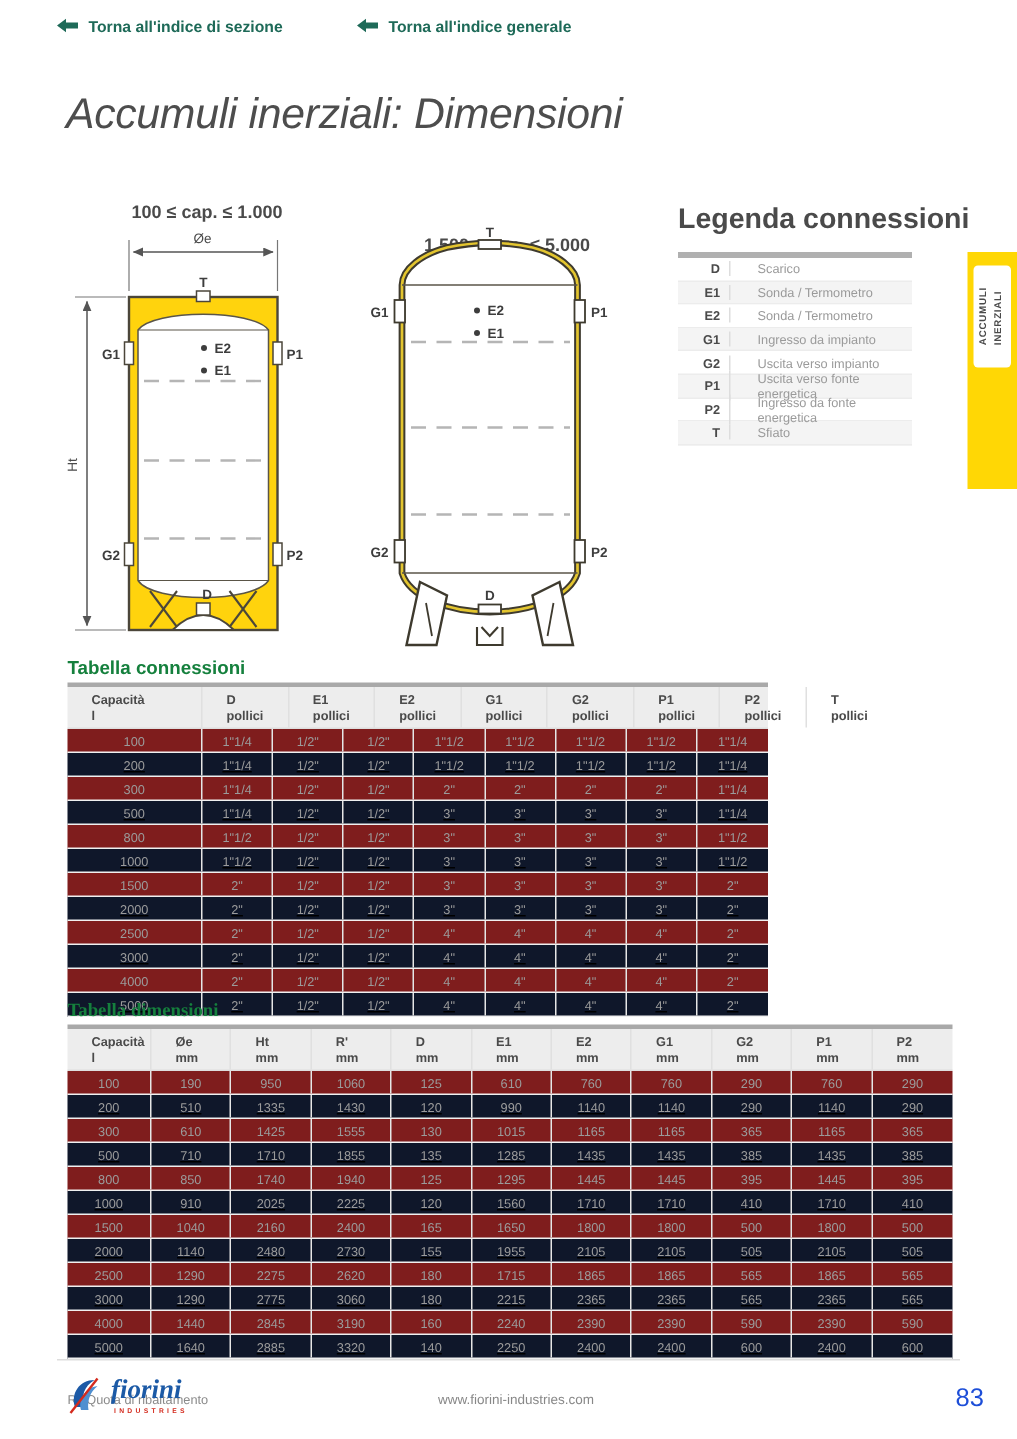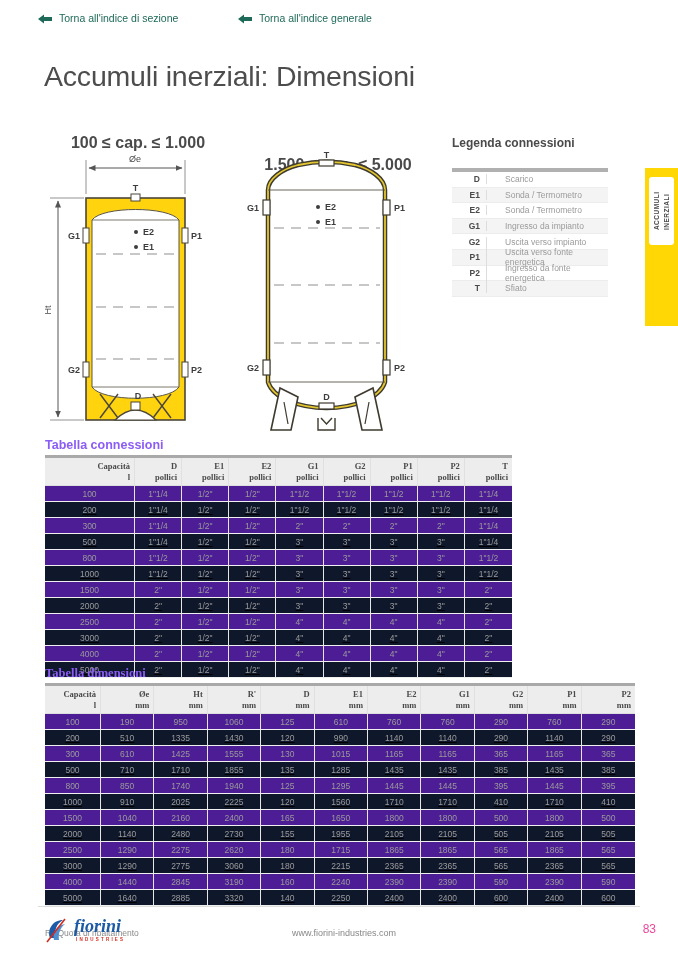--- a/index.html
+++ b/index.html
@@ -1,71 +1,71 @@
 <!DOCTYPE html>
 <html><head>
 <meta charset="utf-8">
 <style>
   html,body{margin:0;padding:0;}
   body{width:678px;height:959px;position:relative;background:#ffffff;overflow:hidden;
        font-family:"Liberation Sans", sans-serif;}
   
-  .nav-link{position:absolute;top:12px;display:flex;align-items:flex-end;gap:6px;
-            color:#1e6a58;font-size:10.5px;font-weight:normal;cursor:pointer;text-decoration:none;}
+  .nav-link{position:absolute;top:12px;display:flex;align-items:flex-start;gap:6px;
+            color:#1e6a58;font-size:10.5px;font-weight:bold;cursor:pointer;text-decoration:none;}
   .nav-link svg{display:block;}
   
   .page-title{position:absolute;left:44px;top:60px;font-size:28.5px;line-height:1.16;
-              color:#4d4d4d;letter-spacing:-0.2px;}
+              color:#4d4d4d;letter-spacing:-0.2px;font-style:italic;}
   
   .diag-caption{position:absolute;top:134px;width:180px;text-align:center;
-                font-size:16px;font-weight:bold;color:#4a4a4a;}
+                font-size:12px;font-weight:bold;color:#4a4a4a;}
   .diag-svg{position:absolute;}
   .dlabel{font:bold 9px "Liberation Sans",sans-serif;fill:#3d3d3d;}
   .dimlabel{font:9px "Liberation Sans",sans-serif;fill:#4a4a4a;}
   
-  .legend-heading{position:absolute;left:452px;top:136px;font-size:12px;font-weight:bold;color:#4a4a4a;}
+  .legend-heading{position:absolute;left:452px;top:136px;font-size:19px;font-weight:bold;color:#4a4a4a;}
   .legend{position:absolute;left:452px;top:168px;width:156px;}
   .lg-bar{height:4px;background:#b0b0b0;}
   .lg-row{display:flex;height:14.6px;align-items:center;border-bottom:1px solid #ececec;background:#fff;}
   .lg-row.alt{background:#f4f4f4;}
   .lg-key{width:28px;text-align:right;padding-right:6px;font-size:8.5px;font-weight:bold;color:#4a4a4a;}
   .lg-val{flex:1;border-left:1px solid #ddd;padding-left:18px;font-size:8.5px;color:#9a9a9a;}
   
   .side-tab{position:absolute;right:0;top:168px;width:33px;height:158px;background:#ffd705;}
   .side-tab-label{position:absolute;top:9px;left:4px;width:25px;height:68px;background:#fff;
                   border-radius:3px;display:flex;align-items:center;justify-content:center;}
   .side-tab-label .vtext{transform:rotate(-90deg);white-space:nowrap;font-size:6.5px;font-weight:bold;
                   color:#4a4a4a;letter-spacing:0.5px;line-height:1.5;text-align:left;}
   
-  .section-heading{position:absolute;font-size:12.5px;font-weight:bold;color:#8b5cf6;}
+  .section-heading{position:absolute;font-size:12.5px;font-weight:bold;color:#15803d;}
   
   .table{position:absolute;}
   .t-bar{height:3px;background:#a9a9a9;}
   .t-head{display:grid;background:#ededed;border-bottom:1px solid #dedede;}
-  .th{text-align:right;font-size:8.5px;font-weight:bold;color:#4a4a4a;
-      padding:3px 4px 2px;line-height:1.3;border-right:1px solid #e0e0e0;font-family:Liberation Serif, serif;}
+  .th{text-align:left;font-size:8.5px;font-weight:bold;color:#4a4a4a;
+      padding:3px 16px 2px;line-height:1.3;border-right:1px solid #e0e0e0;}
   .th:last-child{border-right:none;}
-  .tr{display:grid;background:#4c1d95;border-bottom:1px solid #f0f0f0;}
+  .tr{display:grid;background:#7f1d1d;border-bottom:1px solid #f0f0f0;}
   .tr.alt{background:#0f172a;text-decoration:underline;}
   .td{text-align:center;font-size:8.5px;color:#9b9b9b;padding:3px 0 2px;border-right:1px solid #e6e6e6;}
   .td:last-child{border-right:none;}
   .conn{left:45px;top:455px;width:467px;}
   .conn .t-head,.conn .tr{grid-template-columns:90px repeat(8,1fr);}
   .dim{left:45px;top:683px;width:590px;}
   .dim .t-head,.dim .tr{grid-template-columns:56px repeat(10,1fr);}
   .footnote{position:absolute;left:45px;top:880px;font-size:8.5px;color:#8a8a8a;margin-top:48px;}
   
   .footer-rule{position:absolute;left:38px;top:906px;width:602px;border-top:1px solid #ddd;}
   .logo{position:absolute;left:45px;top:917px;display:flex;align-items:flex-start;gap:7px;}
   .logo-word{font-family:"Liberation Serif",serif;font-weight:bold;font-style:italic;
              font-size:18px;color:#1c5aa6;line-height:1;}
   .logo-sub{display:block;font-family:"Liberation Sans",sans-serif;font-style:normal;font-weight:bold;
             font-size:4.5px;color:#d42b1e;letter-spacing:2.2px;margin-top:1px;margin-left:2px;}
   .footer-url{position:absolute;left:10px;right:0;top:928px;text-align:center;font-size:9px;color:#888;text-decoration:none;}
-  .page-number{position:absolute;right:22px;top:922px;font-size:12px;color:#ec4899;text-align:right;}
+  .page-number{position:absolute;right:22px;top:922px;font-size:17px;color:#1d4ed8;text-align:right;}
 </style>
 </head>
 <body>
 
 <a class="nav-link" style="left:38px;">
   <svg width="15" height="10" viewBox="0 0 15 10">
     <polygon points="0,5 6,0.5 6,3 14,3 14,7 6,7 6,9.5" fill="#1e6a58"></polygon>
   </svg>
   <span>Torna all'indice di sezione</span>
 </a>

